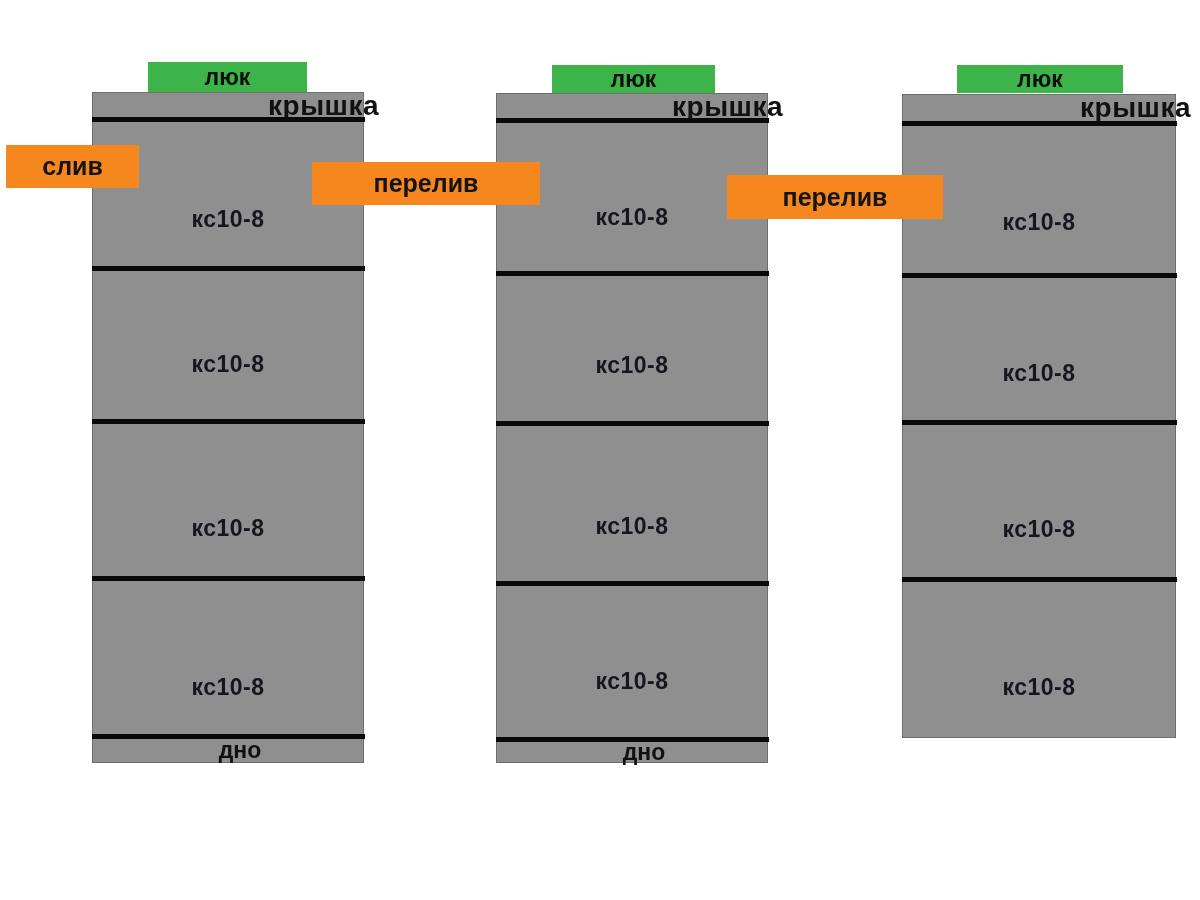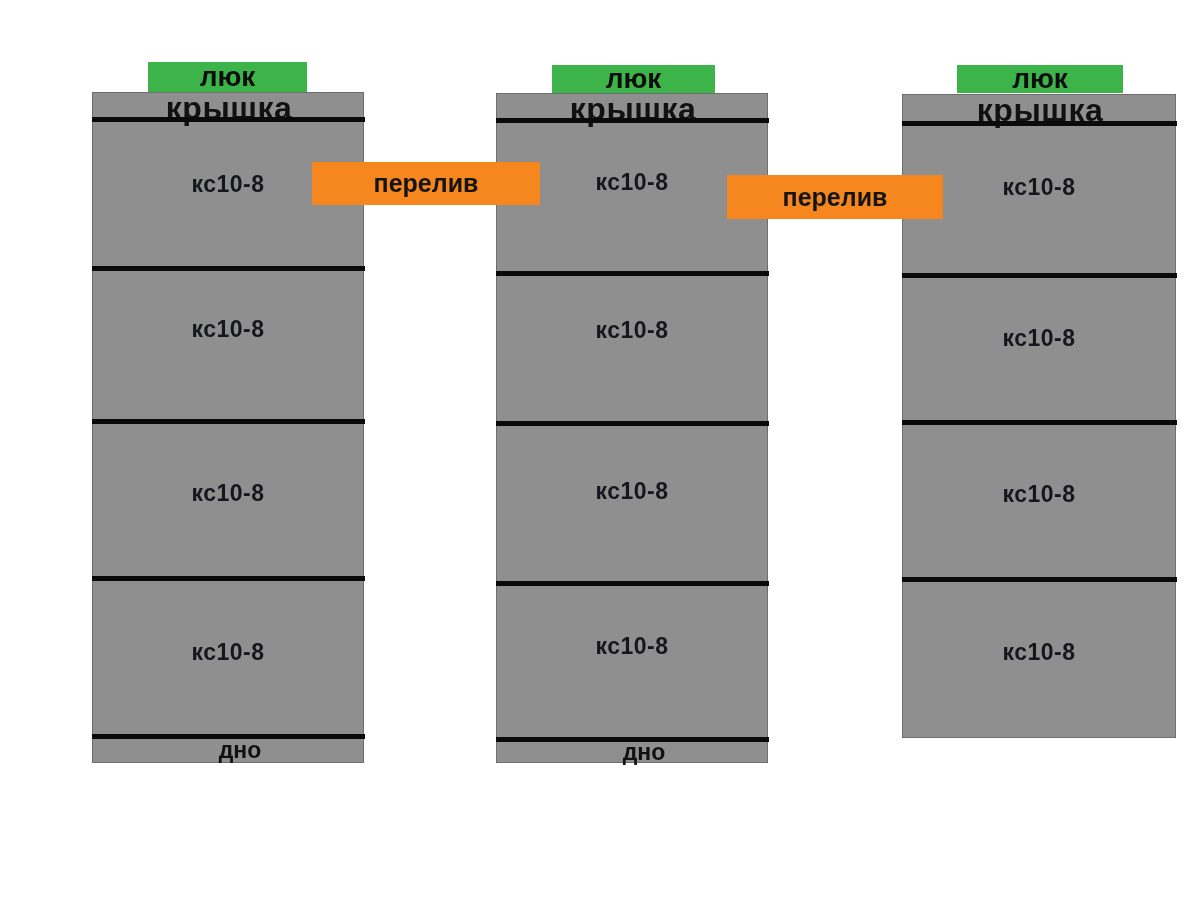--- a/index.html
+++ b/index.html
@@ -22,53 +22,54 @@
   .hline {
     position: absolute;
     left: -1px;
     right: -2px;
     height: 5px;
     background: #0a0a0a;
   }
   .cover-label {
     position: absolute;
     top: -3px;
-    left: 1px;
+    left: 16px;
     width: 100%;
-    text-align: center;
-    font-size: 32px;
+    text-align: right;
+    font-size: 28px;
     color: #111111;
     letter-spacing: 0.5px;
   }
   .ring-label {
     position: absolute;
     left: 0;
     width: 100%;
     height: 28px;
     line-height: 28px;
     text-align: center;
     font-size: 23px;
     color: #16161f;
     letter-spacing: 0.5px;
+    margin-top: 35px;
   }
   .bottom-label {
     position: absolute;
     left: 12px;
     width: 100%;
     height: 24px;
     line-height: 24px;
     text-align: center;
     font-size: 23px;
     color: #111111;
   }
   .hatch {
     position: absolute;
     background: #3cb44a;
     text-align: center;
-    font-size: 28px;
+    font-size: 23px;
     color: #0d0d0d;
     z-index: 2;
   }
   .pipe {
     position: absolute;
     background: #f6871f;
     text-align: center;
     font-size: 25px;
     color: #141414;
     z-index: 3;
@@ -118,18 +119,19 @@
     <div class="hline" style="top:26px;"></div>
     <div class="ring-label" style="top:78px;">кс10-8</div>
     <div class="hline" style="top:178px;"></div>
     <div class="ring-label" style="top:229px;">кс10-8</div>
     <div class="hline" style="top:325px;"></div>
     <div class="ring-label" style="top:385px;">кс10-8</div>
     <div class="hline" style="top:482px;"></div>
     <div class="ring-label" style="top:543px;">кс10-8</div>
   </div>
 
+  <div class="pipe" style="left:6px; top:145px; width:133px; height:43px; line-height:43px;">слив</div>
 
   <div class="pipe" style="left:312px; top:162px; width:228px; height:43px; line-height:43px;">перелив</div>
 
   <div class="pipe" style="left:727px; top:175px; width:216px; height:44px; line-height:44px;">перелив</div>
 
 </div>
 
 </body></html>

